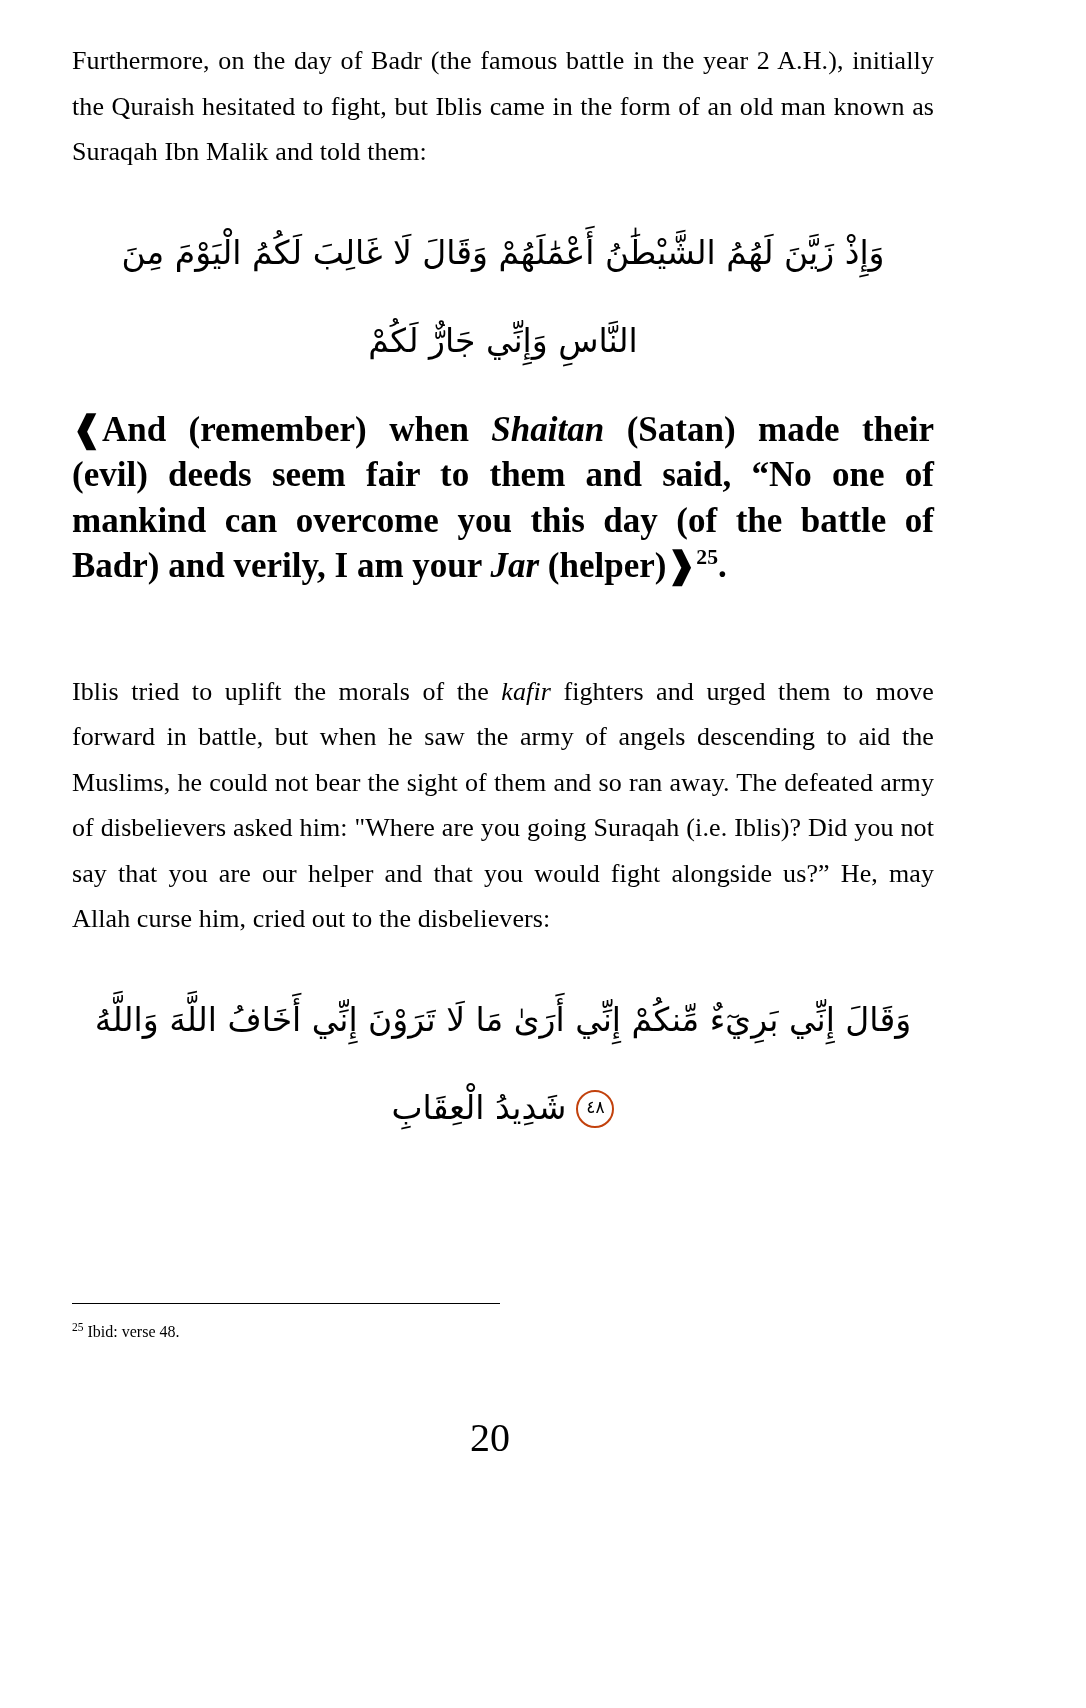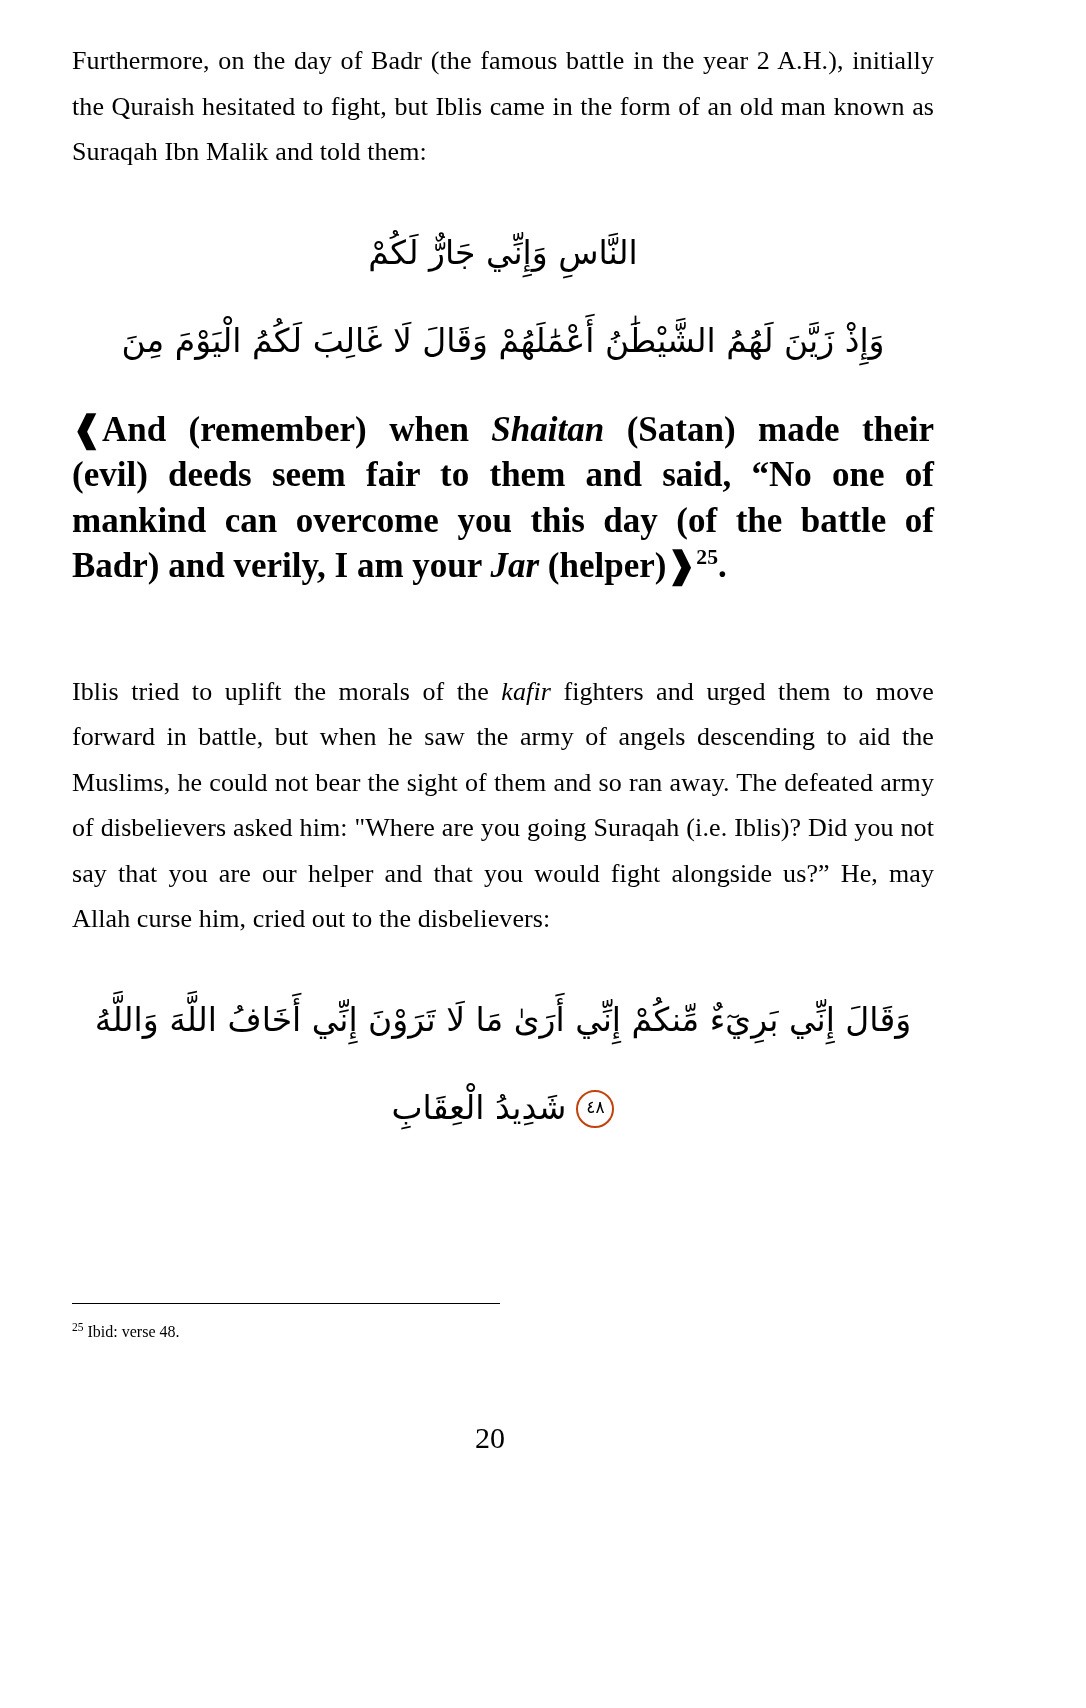--- a/index.html
+++ b/index.html
@@ -93,38 +93,38 @@
   }
   .footnote-text sup {
     font-size: 0.72em;
   }
   .page-number {
     position: absolute;
     left: 0;
     top: 1420px;
     width: 980px;
     text-align: center;
-    font-size: 30px;
+    font-size: 40px;
     line-height: 36px;
   }
 </style>
 </head>
 <body>
 
 <div class="page">
 
   <div class="content">
 
     <p class="body-text first">Furthermore, on the day of Badr (the famous battle in the year 2 A.H.), initially the Quraish hesitated to fight, but Iblis came in the form of an old man known as Suraqah Ibn Malik and told them:</p>
 
     <div class="arabic-gap-top"></div>
 
     <div class="arabic-block">
+      <div class="arabic-line">وَإِذْ زَيَّنَ لَهُمُ الشَّيْطَٰنُ أَعْمَٰلَهُمْ وَقَالَ لَا غَالِبَ لَكُمُ الْيَوْمَ مِنَ</div>
       <div class="arabic-line">النَّاسِ وَإِنِّي جَارٌّ لَكُمْ</div>
-      <div class="arabic-line">وَإِذْ زَيَّنَ لَهُمُ الشَّيْطَٰنُ أَعْمَٰلَهُمْ وَقَالَ لَا غَالِبَ لَكُمُ الْيَوْمَ مِنَ</div>
     </div>
 
     <div class="arabic-gap-bottom"></div>
 
     <p class="quote-block">
       <span class="bracket">❰</span><span>And (remember) when </span><i>Shaitan</i><span> (Satan) made their (evil) deeds seem fair to them and said, “No one of mankind can overcome you this day (of the battle of Badr) and verily, I am your </span><i>Jar</i><span> (helper)</span><span class="bracket">❱</span><sup>25</sup><span>.</span>
     </p>
 
     <div class="para-gap"></div>
 

